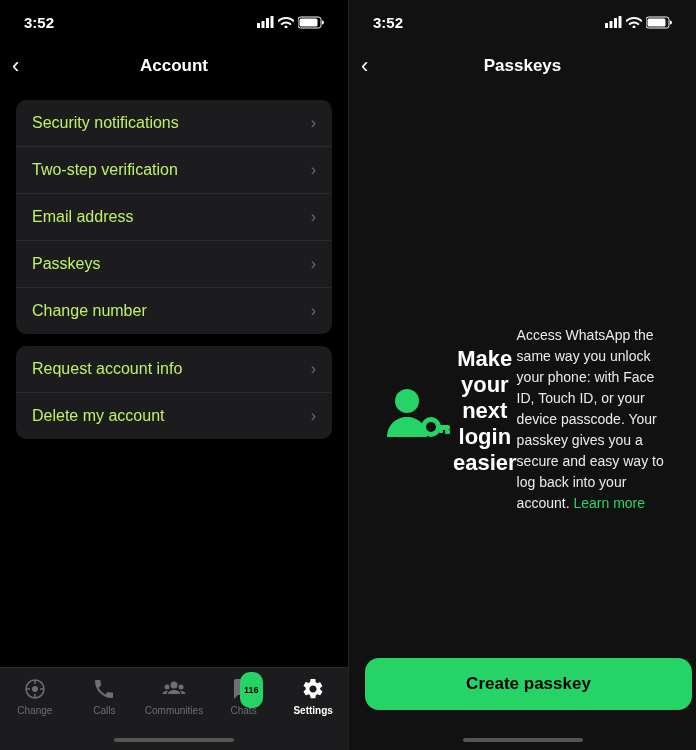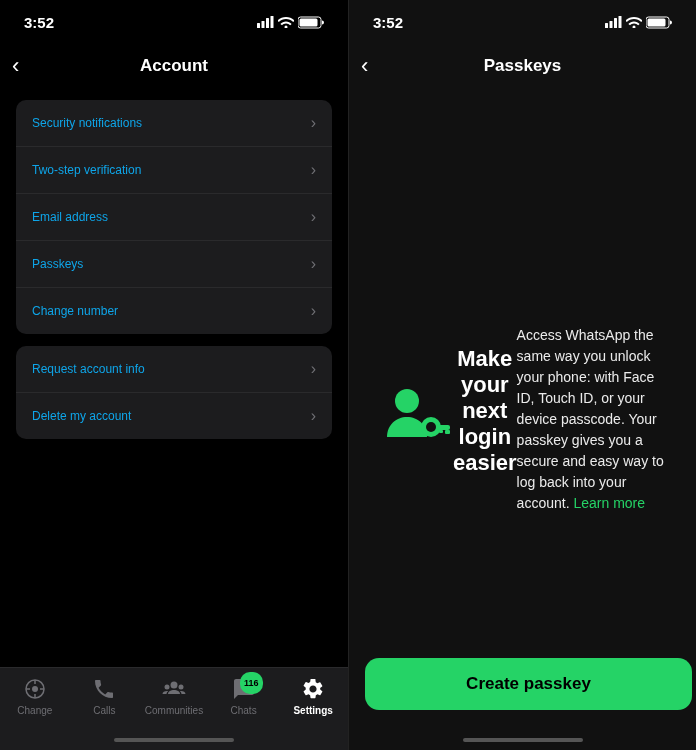--- a/index.html
+++ b/index.html
@@ -97,22 +97,22 @@
       align-items: center;
       justify-content: space-between;
       padding: 14px 16px;
       border-bottom: 1px solid #2a2a2c;
       cursor: pointer;
     }
     .menu-item:last-child {
       border-bottom: none;
     }
     .menu-item-label {
-      color: #0ea5e9;
-      font-size: 12px;
+      color: #bef264;
+      font-size: 16px;
     }
     .menu-chevron {
       color: #6e6e73;
       font-size: 16px;
     }
 
     
     .tab-bar {
       position: absolute;
       bottom: 0;
@@ -153,21 +153,21 @@
     
     .badge {
       position: absolute;
       top: -4px;
       right: -6px;
       background: #25d366;
       color: #000;
       font-size: 9px;
       font-weight: 700;
       border-radius: 10px;
-      padding: 6px 4px;
+      padding: 13px 4px;
       min-width: 16px;
       text-align: center;
     }
 
     
     .passkeys-content {
       flex: 1;
       display: flex;
       flex-direction: row;
       align-items: center;

